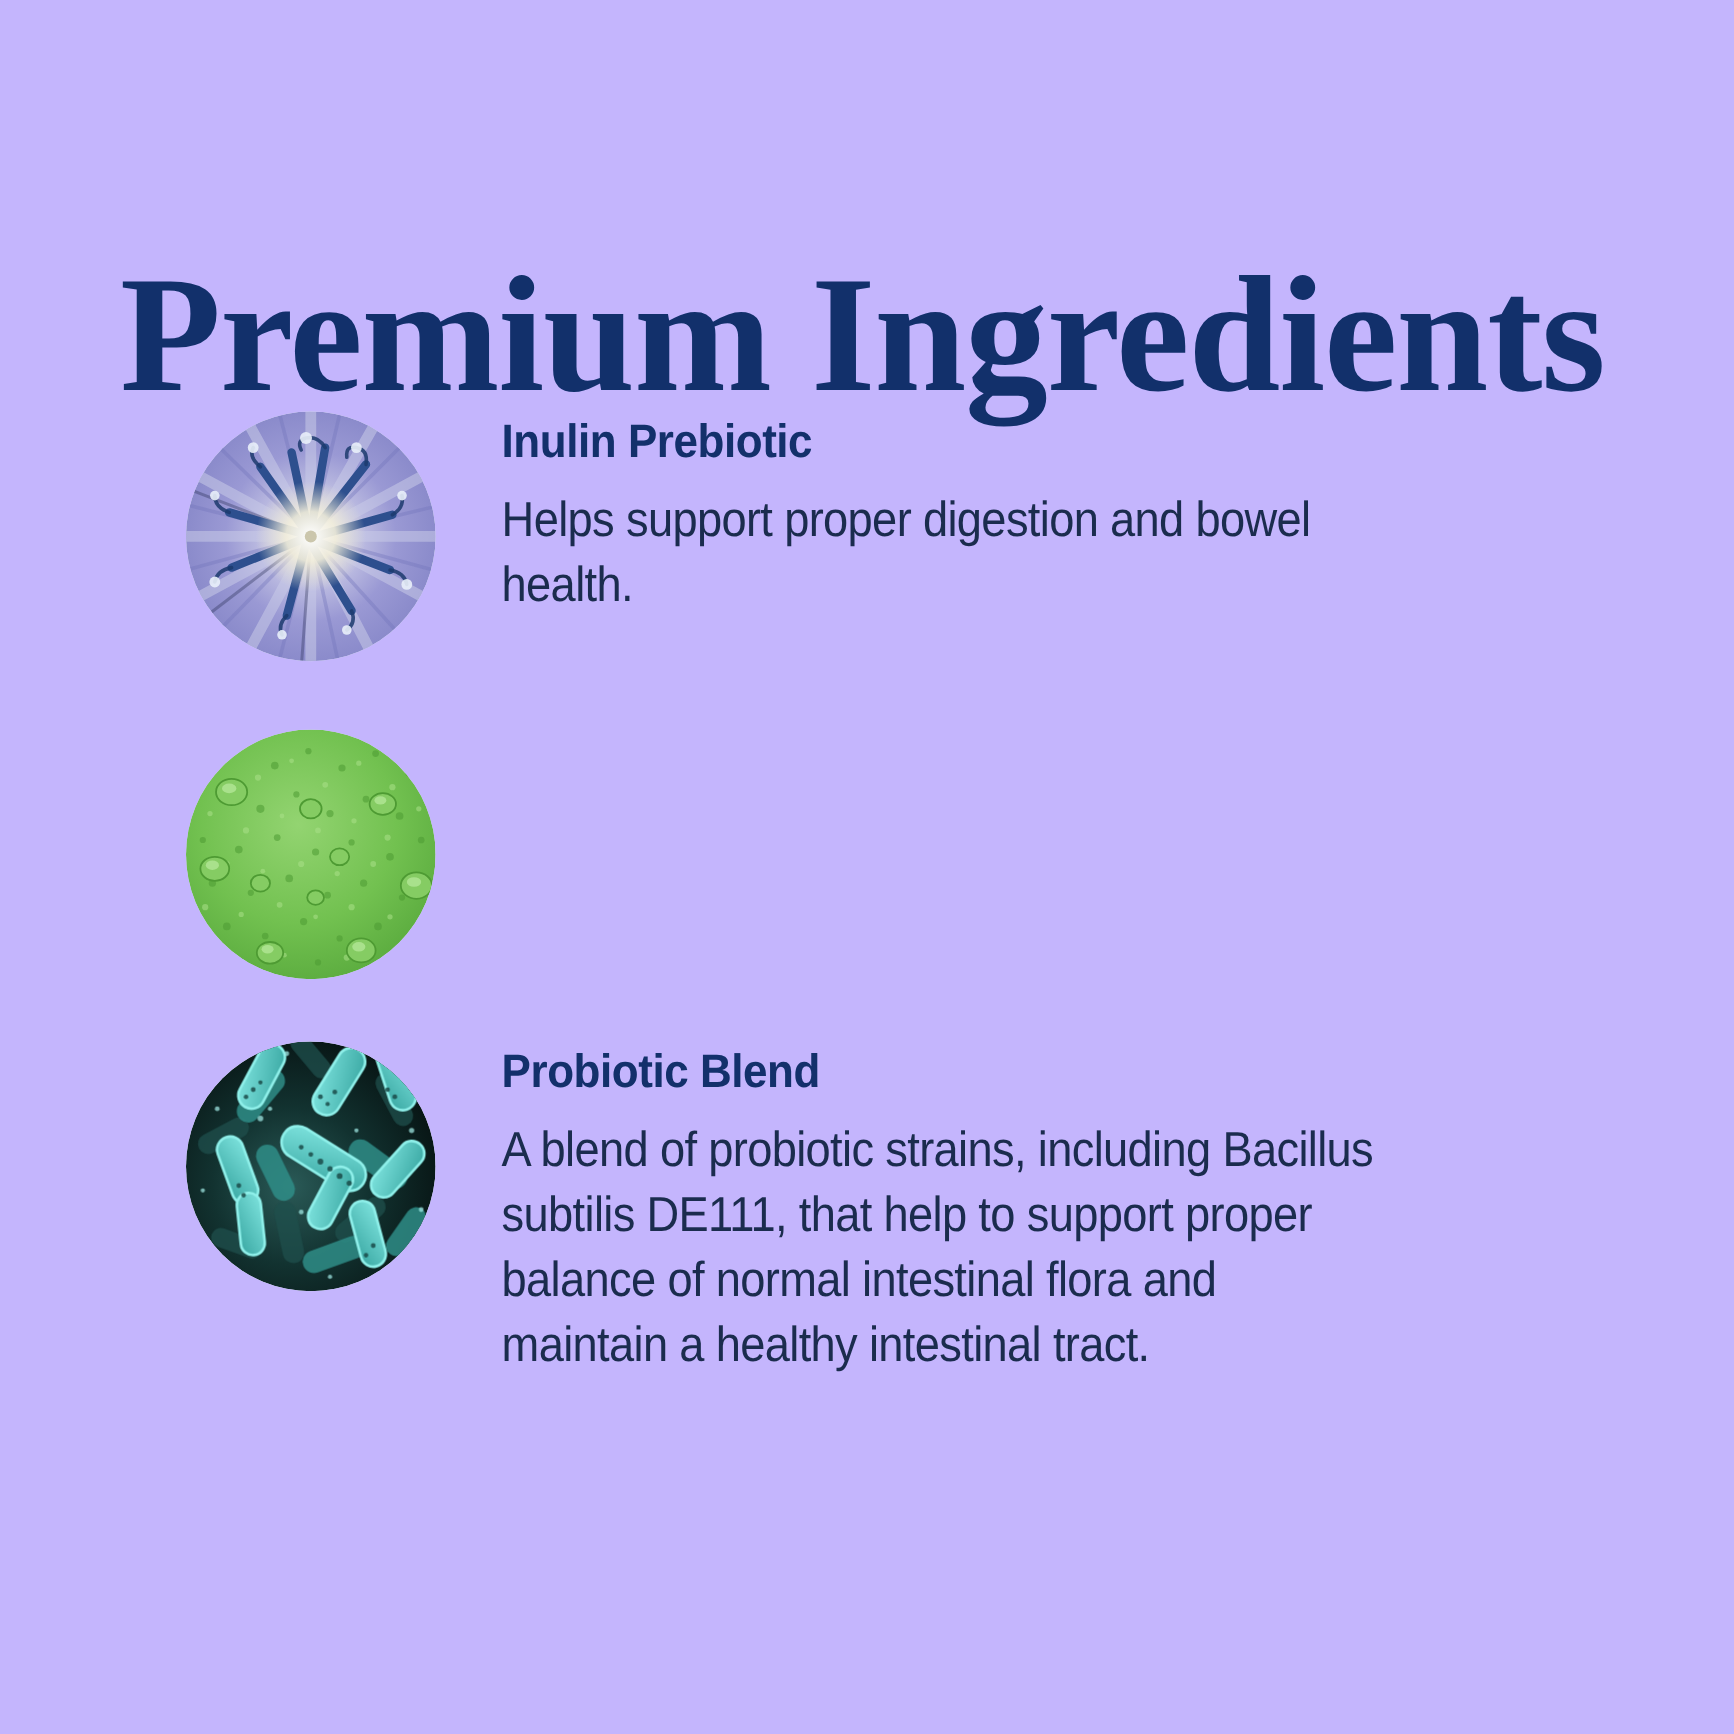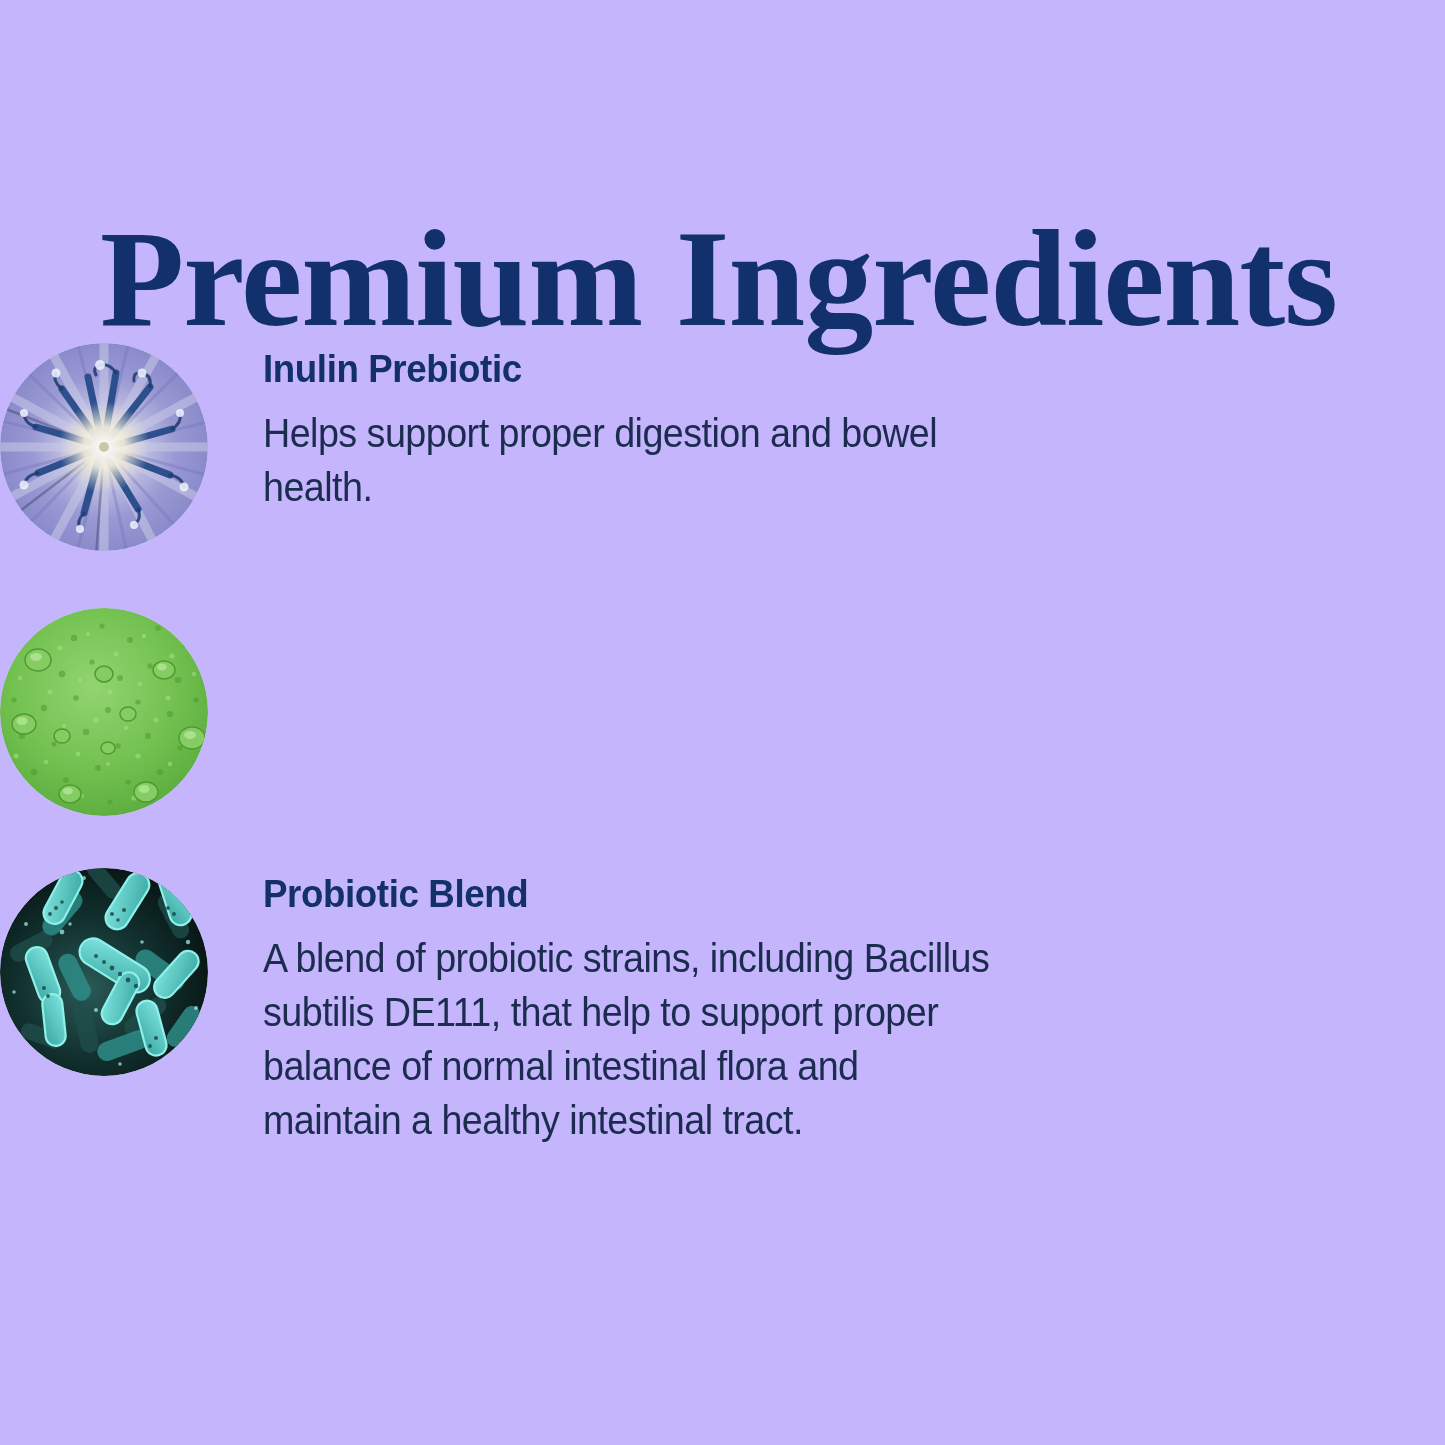--- a/index.html
+++ b/index.html
@@ -42,20 +42,21 @@
     position: absolute;
     left: 0;
     top: 343px;
     width: 1445px;
   }
 
   .ingredient-row {
     position: relative;
     display: flex;
     align-items: flex-start;
+    padding-left: 155px;
     margin-bottom: 56px;
   }
 
   .thumb {
     position: relative;
     flex: 0 0 auto;
     width: 208px;
     height: 208px;
     border-radius: 50%;
     overflow: hidden;

